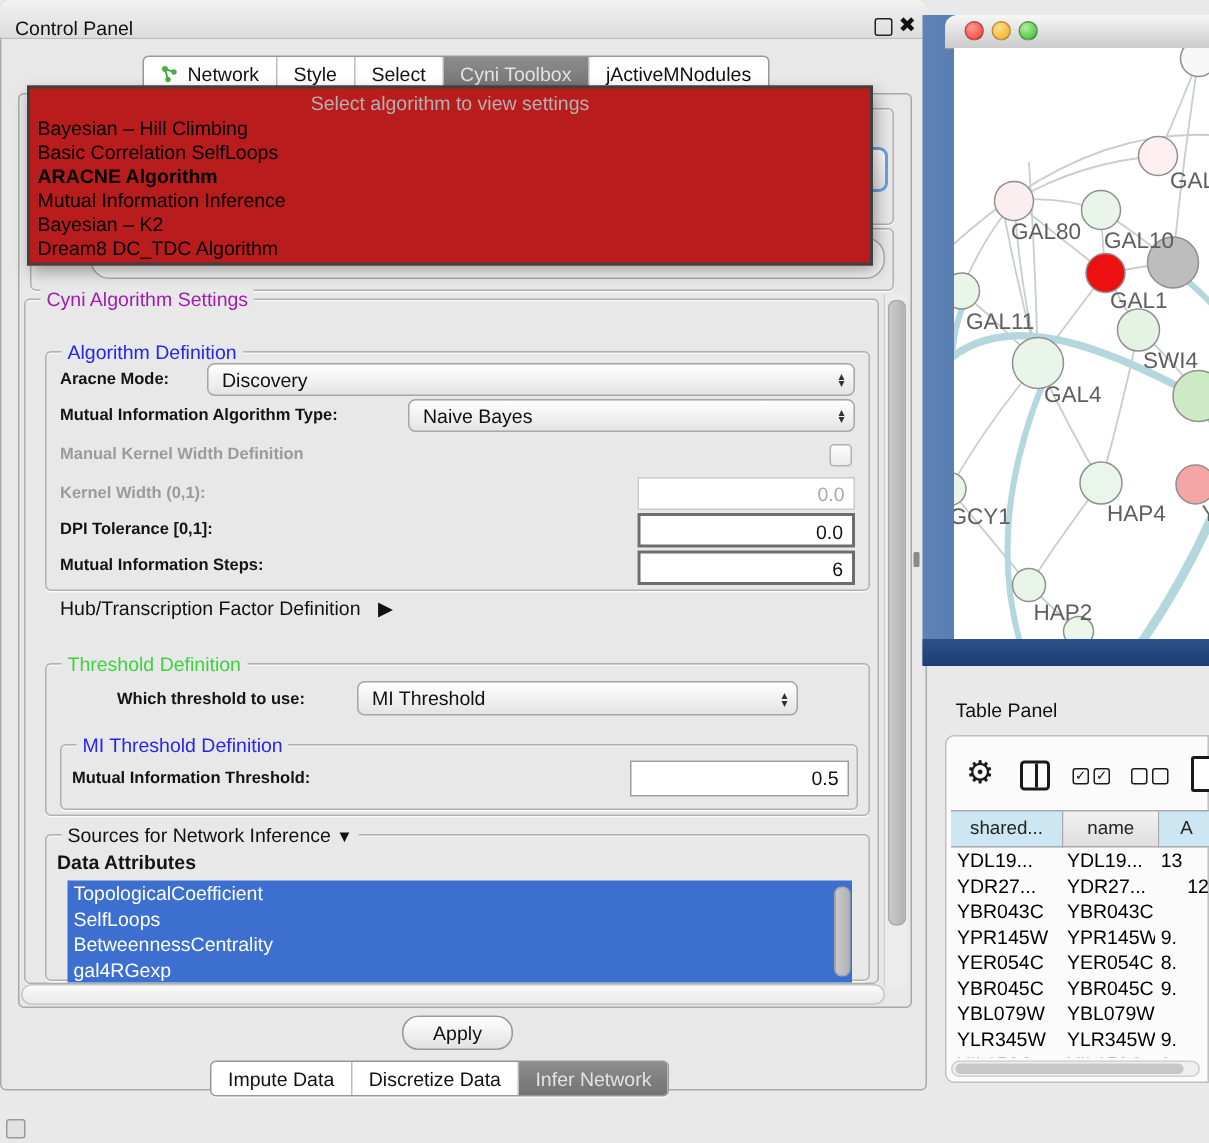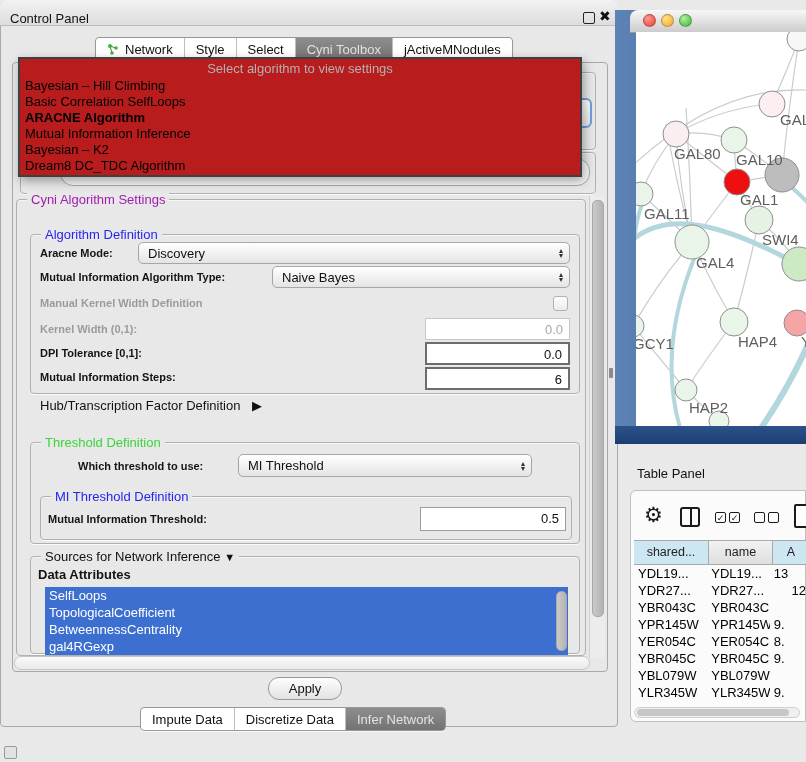--- a/index.html
+++ b/index.html
@@ -169,22 +169,22 @@
     <span class="gtitle" style="color:#2525f0;">MI Threshold Definition</span>
   </div>
   <div class="abs lbl" style="left:48px;top:513px;">Mutual Information Threshold:</div>
   <div class="abs field f-norm" style="left:420px;top:507px;width:146px;height:24px;">0.5</div>
 
   <div class="abs groupbox" style="left:30px;top:556px;width:548px;height:96px;">
     <span class="gtitle" style="color:#111;"><span>Sources for Network Inference</span> <span style="font-size:11px;">▼</span></span>
   </div>
   <div class="abs lbl" style="left:38px;top:567px;font-size:13px;">Data Attributes</div>
   <div class="abs attr-list" id="attr-list" style="left:45px;top:587px;width:523px;height:68px;">
+      <div class="attr-item">TopologicalCoefficient</div>
       <div class="attr-item">SelfLoops</div>
-      <div class="attr-item">TopologicalCoefficient</div>
       <div class="attr-item">BetweennessCentrality</div>
       <div class="attr-item">gal4RGexp</div>
     </div>
   <div class="abs vsb-thumb" style="left:556px;top:591px;width:9px;height:58px;"></div>
 
   <div class="abs hsb" style="left:14px;top:656px;width:574px;height:12px;"></div>
 
   <div class="abs btn" style="left:268px;top:677px;width:72px;height:21px;">
       <span>Apply</span>
     </div>

